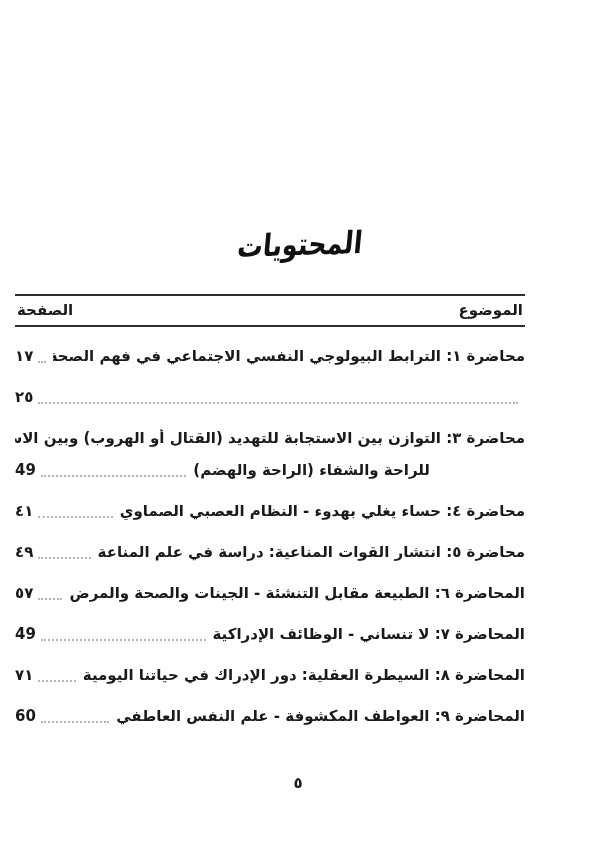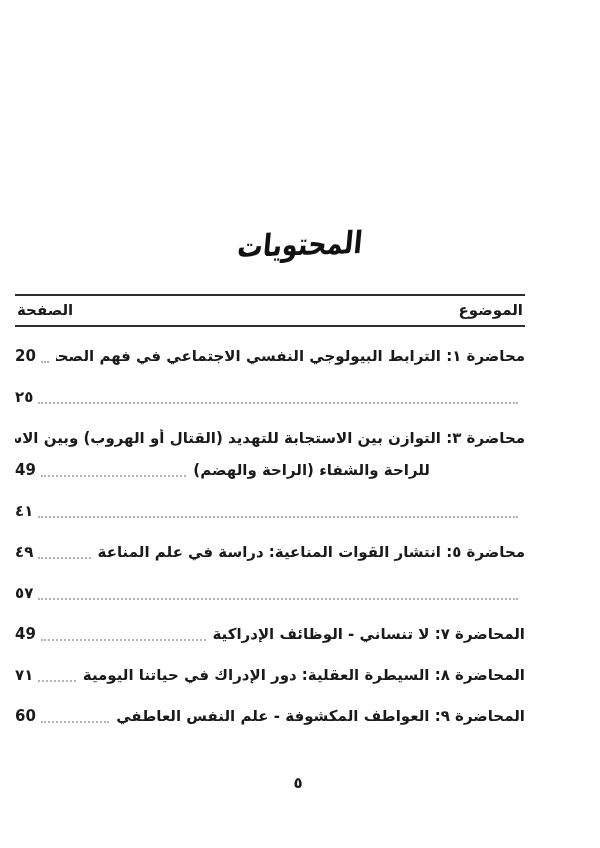--- a/index.html
+++ b/index.html
@@ -92,44 +92,46 @@
 
   <div class="toc-header">
     <span>الموضوع</span>
     <span>الصفحة</span>
   </div>
 
   <div class="entries" id="entries">
       <div class="row">
         <span class="etext">محاضرة ١: الترابط البيولوجي النفسي الاجتماعي في فهم الصحة والمرض</span>
         <div class="leader"></div>
-        <span class="pnum">20</span>
+        <span class="pnum">١٧</span>
       </div>
       <div class="row">
         <div class="leader"></div>
         <span class="pnum">٢٥</span>
       </div>
       <div class="row cont-first">
         <span class="etext">محاضرة ٣: التوازن بين الاستجابة للتهديد (القتال أو الهروب) وبين الاستجابة</span>
       </div>
       <div class="row cont">
         <span class="etext">للراحة والشفاء (الراحة والهضم)</span>
         <div class="leader"></div>
         <span class="pnum">49</span>
       </div>
       <div class="row">
+        <span class="etext">محاضرة ٤: حساء يغلي بهدوء - النظام العصبي الصماوي</span>
         <div class="leader"></div>
         <span class="pnum">٤١</span>
       </div>
       <div class="row">
         <span class="etext">محاضرة ٥: انتشار القوات المناعية: دراسة في علم المناعة</span>
         <div class="leader"></div>
         <span class="pnum">٤٩</span>
       </div>
       <div class="row">
+        <span class="etext">المحاضرة ٦: الطبيعة مقابل التنشئة - الجينات والصحة والمرض</span>
         <div class="leader"></div>
         <span class="pnum">٥٧</span>
       </div>
       <div class="row">
         <span class="etext">المحاضرة ٧: لا تنساني - الوظائف الإدراكية</span>
         <div class="leader"></div>
         <span class="pnum">49</span>
       </div>
       <div class="row">
         <span class="etext">المحاضرة ٨: السيطرة العقلية: دور الإدراك في حياتنا اليومية</span>

